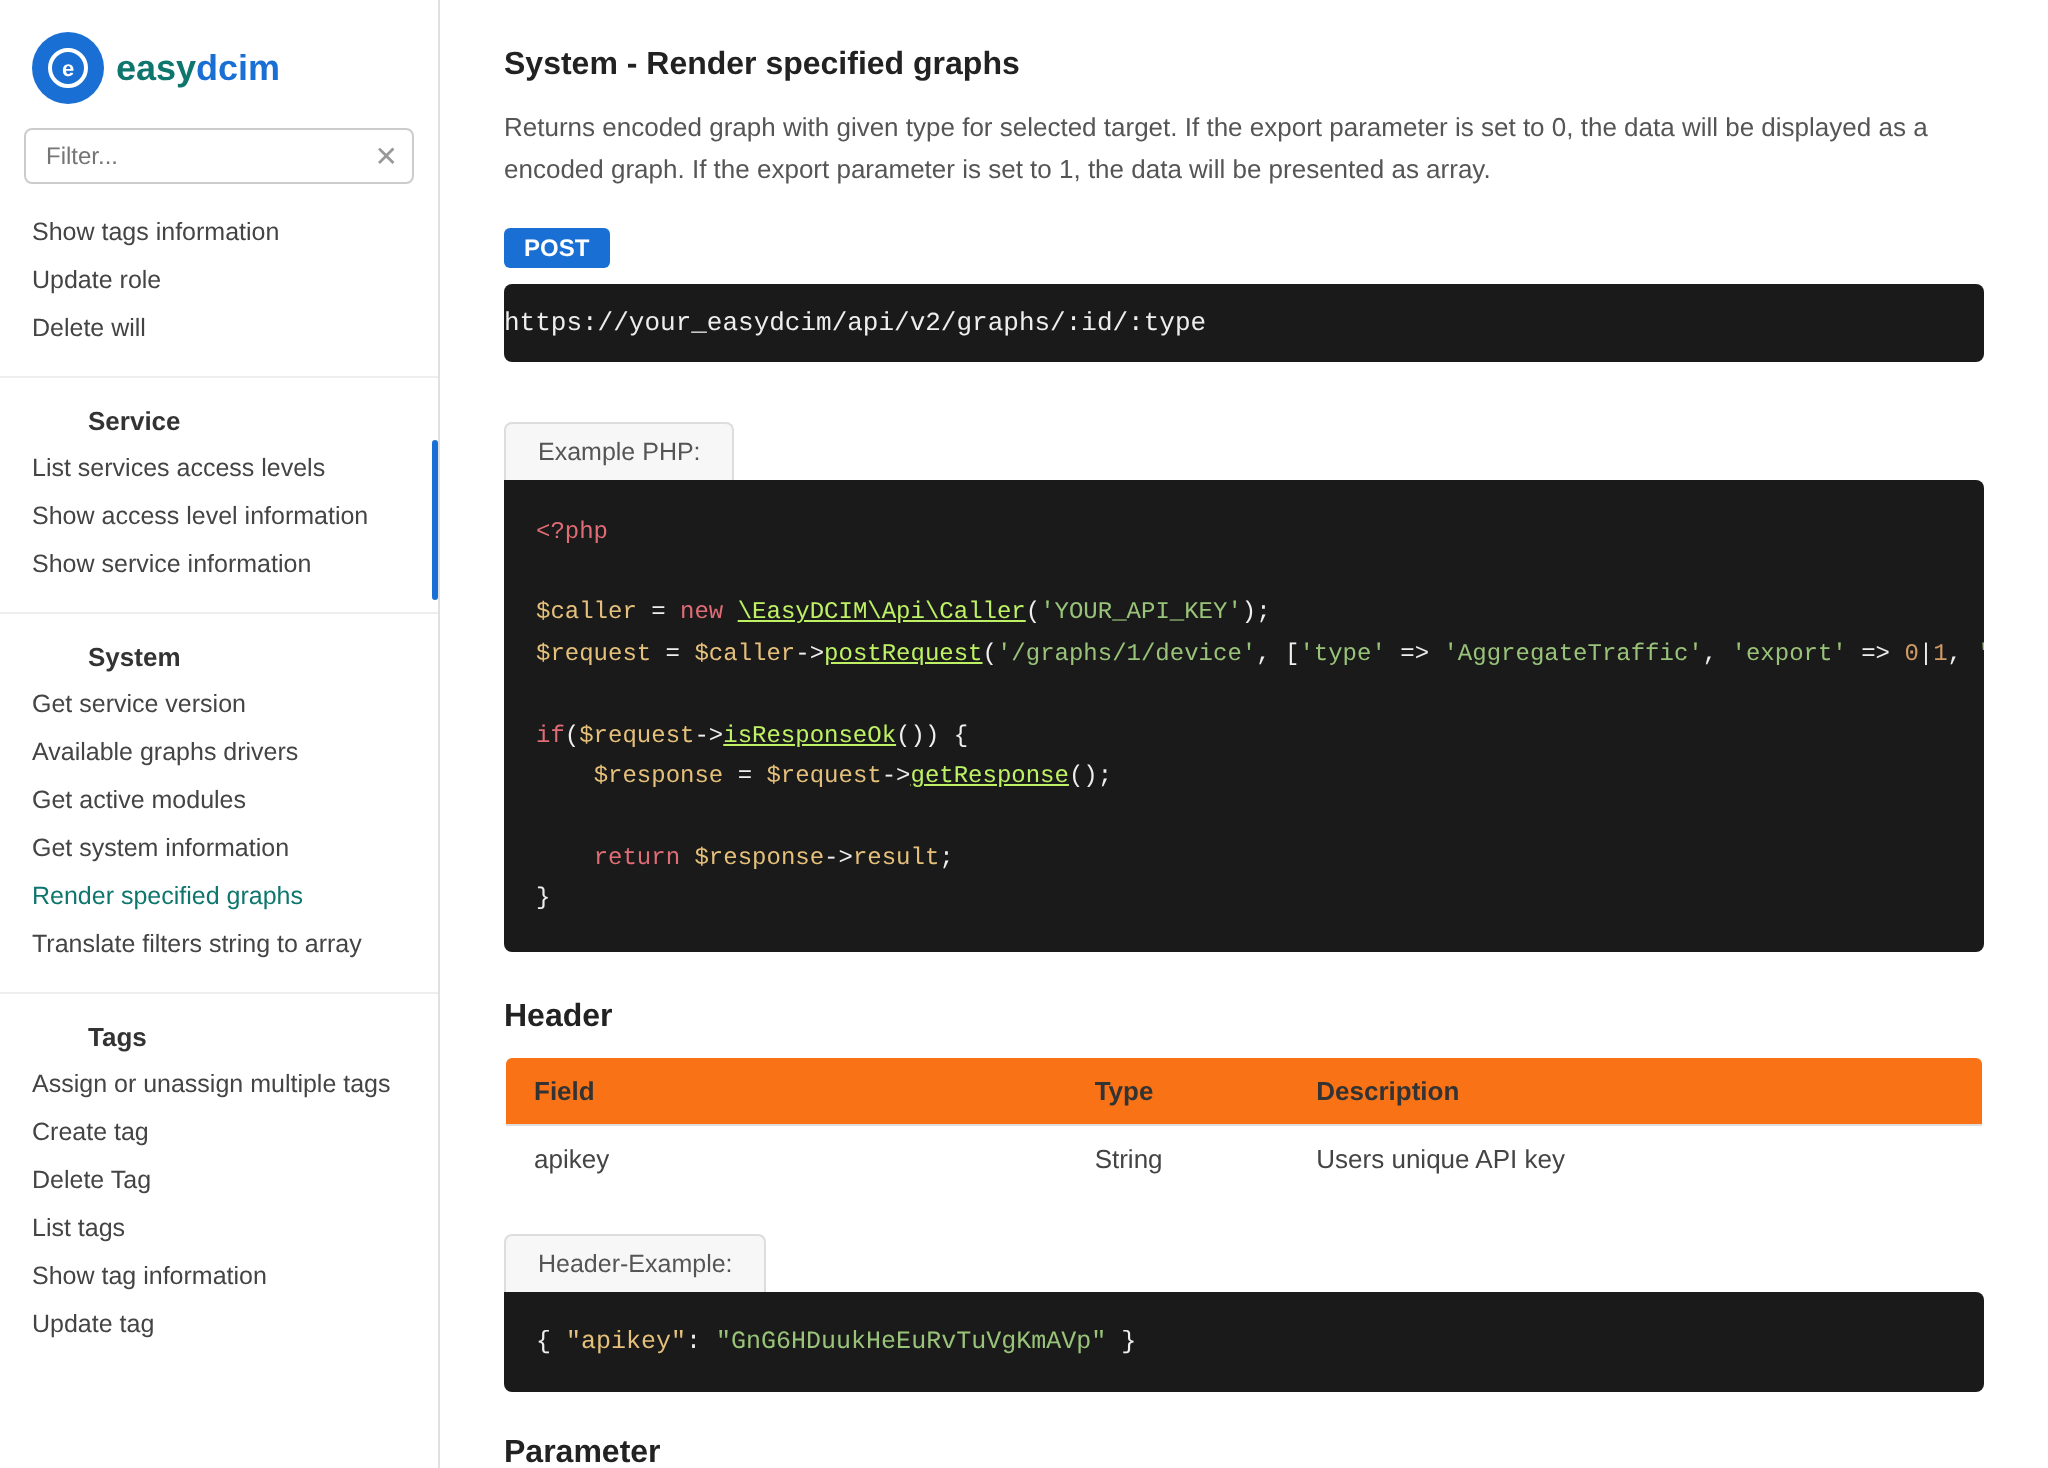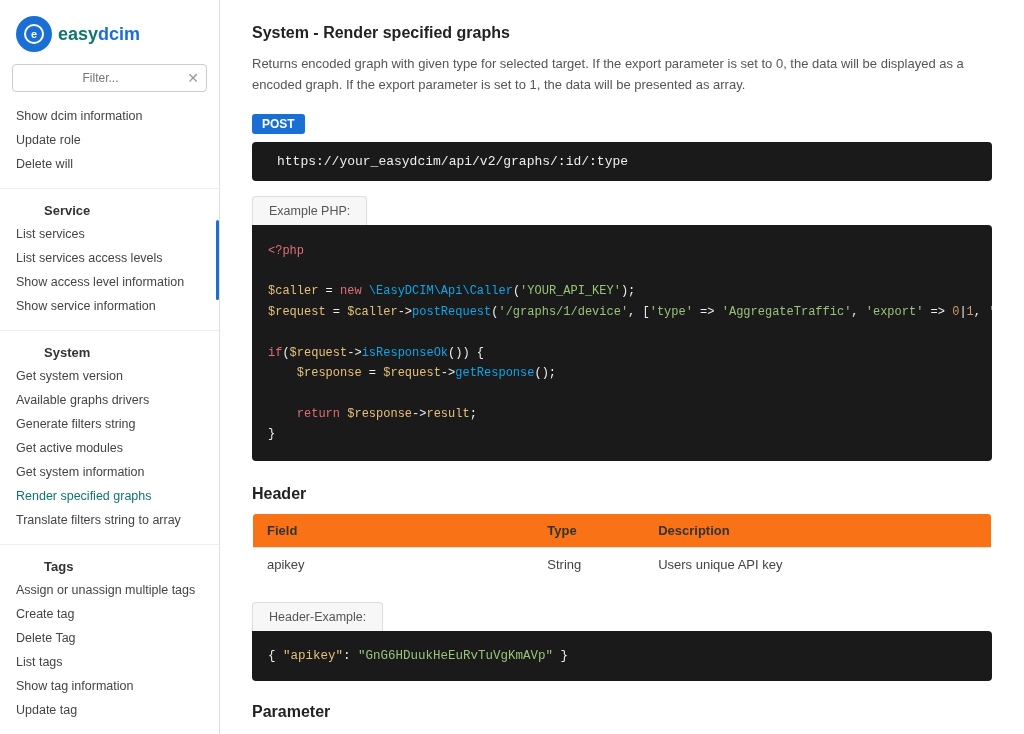--- a/index.html
+++ b/index.html
@@ -45,21 +45,20 @@
       position: relative;
     }
     .sidebar-filter input {
       width: 100%;
       padding: 6px 28px 6px 10px;
       border: 1px solid #ccc;
       border-radius: 4px;
       font-size: 12px;
       color: #666;
       outline: none;
-      text-align: center;
     }
     .sidebar-filter .clear-icon {
       position: absolute;
       right: 8px;
       top: 50%;
       transform: translateY(-50%);
       color: #999;
       cursor: pointer;
       font-size: 14px;
       line-height: 1;
@@ -117,23 +116,23 @@
       font-size: 12px;
       padding: 3px 10px;
       border-radius: 3px;
       margin-bottom: 8px;
     }
     .url-bar {
       background: #1a1a1a;
       color: #eee;
       font-family: 'Courier New', monospace;
       font-size: 13px;
-      padding: 12px 25px;
+      padding: 12px 0;
       border-radius: 4px;
-      margin-bottom: 15px;
+      margin-bottom: 30px;
     }
     .tab-header {
       display: flex;
       border: 1px solid #ddd;
       border-bottom: none;
       border-radius: 4px 4px 0 0;
       background: #f7f7f7;
       width: fit-content;
       margin-bottom: 0;
     }
@@ -154,21 +153,21 @@
       border-radius: 0 4px 4px 4px;
       overflow-x: auto;
       margin-bottom: 24px;
       white-space: pre;
       line-height: 1.7;
     }
     .code-block .kw { color: #e06c75; }
     .code-block .var { color: #e5c07b; }
     .code-block .str { color: #98c379; }
     .code-block .num { color: #d19a66; }
-    .code-block .fn { color: #0ea5e9; }
+    .code-block .fn { color: #bef264; text-decoration: underline; }
 
     .section-title {
       font-size: 16px;
       font-weight: 700;
       color: #222;
       margin-bottom: 10px;
       margin-top: 22px;
     }
     .data-table {
       width: 100%;
@@ -226,42 +225,40 @@
       <span>easy</span><span style="color:#1a6fd4;">dcim</span>
     </span>
   </div>
 
   <div class="sidebar-filter">
     <input type="text" placeholder="Filter..." style="">
     <span class="clear-icon">✕</span>
   </div>
 
   <div class="sidebar-section">
-    <a class="sidebar-item">Show dcim information</a>
+    <a class="sidebar-item">Show tags information</a>
     <a class="sidebar-item">Update role</a>
     <a class="sidebar-item">Delete will</a>
   </div>
 
   <div class="sidebar-divider"></div>
 
   <div class="sidebar-section">
     <div class="sidebar-section-title">Service</div>
-    <a class="sidebar-item">List services</a>
     <a class="sidebar-item">List services access levels</a>
     <a class="sidebar-item">Show access level information</a>
     <a class="sidebar-item">Show service information</a>
   </div>
 
   <div class="sidebar-divider"></div>
 
   <div class="sidebar-section">
     <div class="sidebar-section-title">System</div>
-    <a class="sidebar-item">Get system version</a>
+    <a class="sidebar-item">Get service version</a>
     <a class="sidebar-item">Available graphs drivers</a>
-    <a class="sidebar-item">Generate filters string</a>
     <a class="sidebar-item">Get active modules</a>
     <a class="sidebar-item">Get system information</a>
     <a class="sidebar-item active">Render specified graphs</a>
     <a class="sidebar-item">Translate filters string to array</a>
   </div>
 
   <div class="sidebar-divider"></div>
 
   <div class="sidebar-section">
     <div class="sidebar-section-title">Tags</div>

